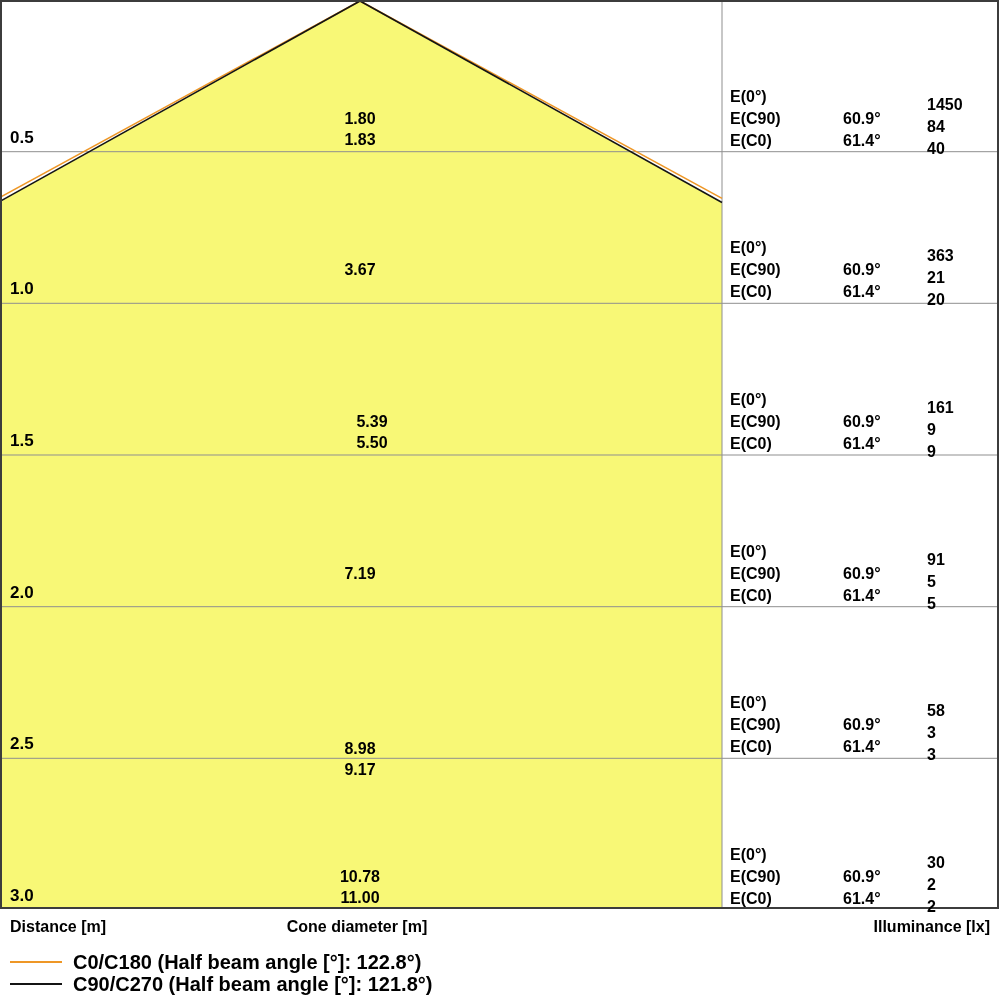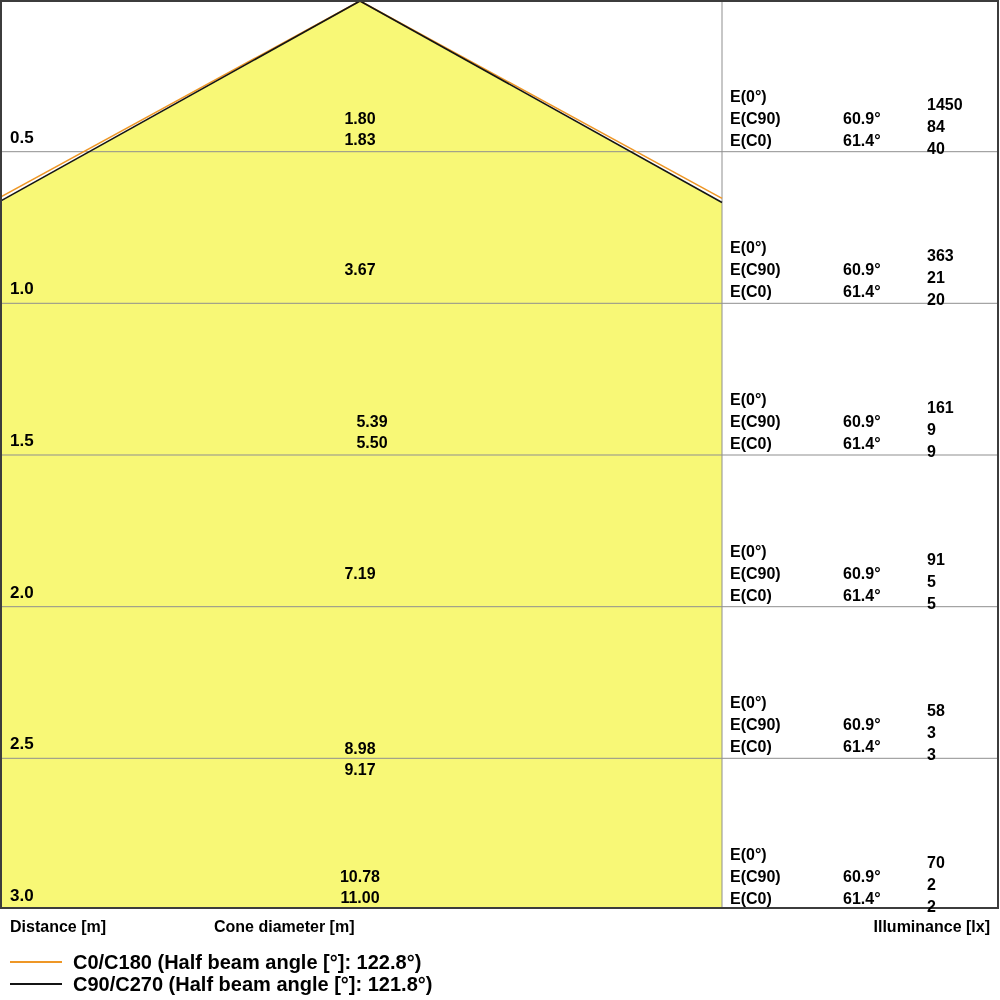--- a/index.html
+++ b/index.html
@@ -14,21 +14,21 @@
   }
   #cone-svg{position:absolute;left:0;top:0;}
   .lbl{position:absolute;white-space:nowrap;}
   .dist-label{font-size:17px;line-height:21px;}
   .cone-label{font-size:16px;line-height:21px;text-align:center;}
   .e-block{position:absolute;width:260px;}
   .e-row{display:grid;grid-template-columns:113px 84px 1fr;height:22px;line-height:22px;font-size:16px;}
   .e-ang{text-align:left;}
   .e-val{text-align:left;margin-top:8px;}
   .footer-label{font-size:16px;line-height:22px;top:916px;}
-  .footer-center{left:214px;width:300px;text-align:left;}
+  .footer-center{left:207px;width:300px;text-align:center;}
   .footer-right{right:10px;text-align:right;}
   .legend{position:absolute;left:10px;top:951px;}
   .legend-row{display:flex;align-items:center;height:22px;}
   .legend-swatch{display:inline-block;width:52px;height:0;border-top:2px solid #000;margin-right:11px;}
   .legend-text{font-size:20px;}
 </style>
 </head>
 <body>
 
 <div class="stage">
@@ -158,21 +158,21 @@
       </div>
       <div class="lbl dist-label" style="left: 10px; top: 885px;">3.0</div>
       <div class="lbl cone-label" style="left: 260px; width: 200px; top: 866px;">
         <div>10.78</div>
         <div>11.00</div>
       </div>
       <div class="e-block" style="left: 730px; top: 844px;">
         <div class="e-row">
           <span class="e-lbl">E(0°)</span>
           <span class="e-ang"></span>
-          <span class="e-val">70</span>
+          <span class="e-val">30</span>
         </div>
         <div class="e-row">
           <span class="e-lbl">E(C90)</span>
           <span class="e-ang">60.9°</span>
           <span class="e-val">2</span>
         </div>
         <div class="e-row">
           <span class="e-lbl">E(C0)</span>
           <span class="e-ang">61.4°</span>
           <span class="e-val">2</span>

